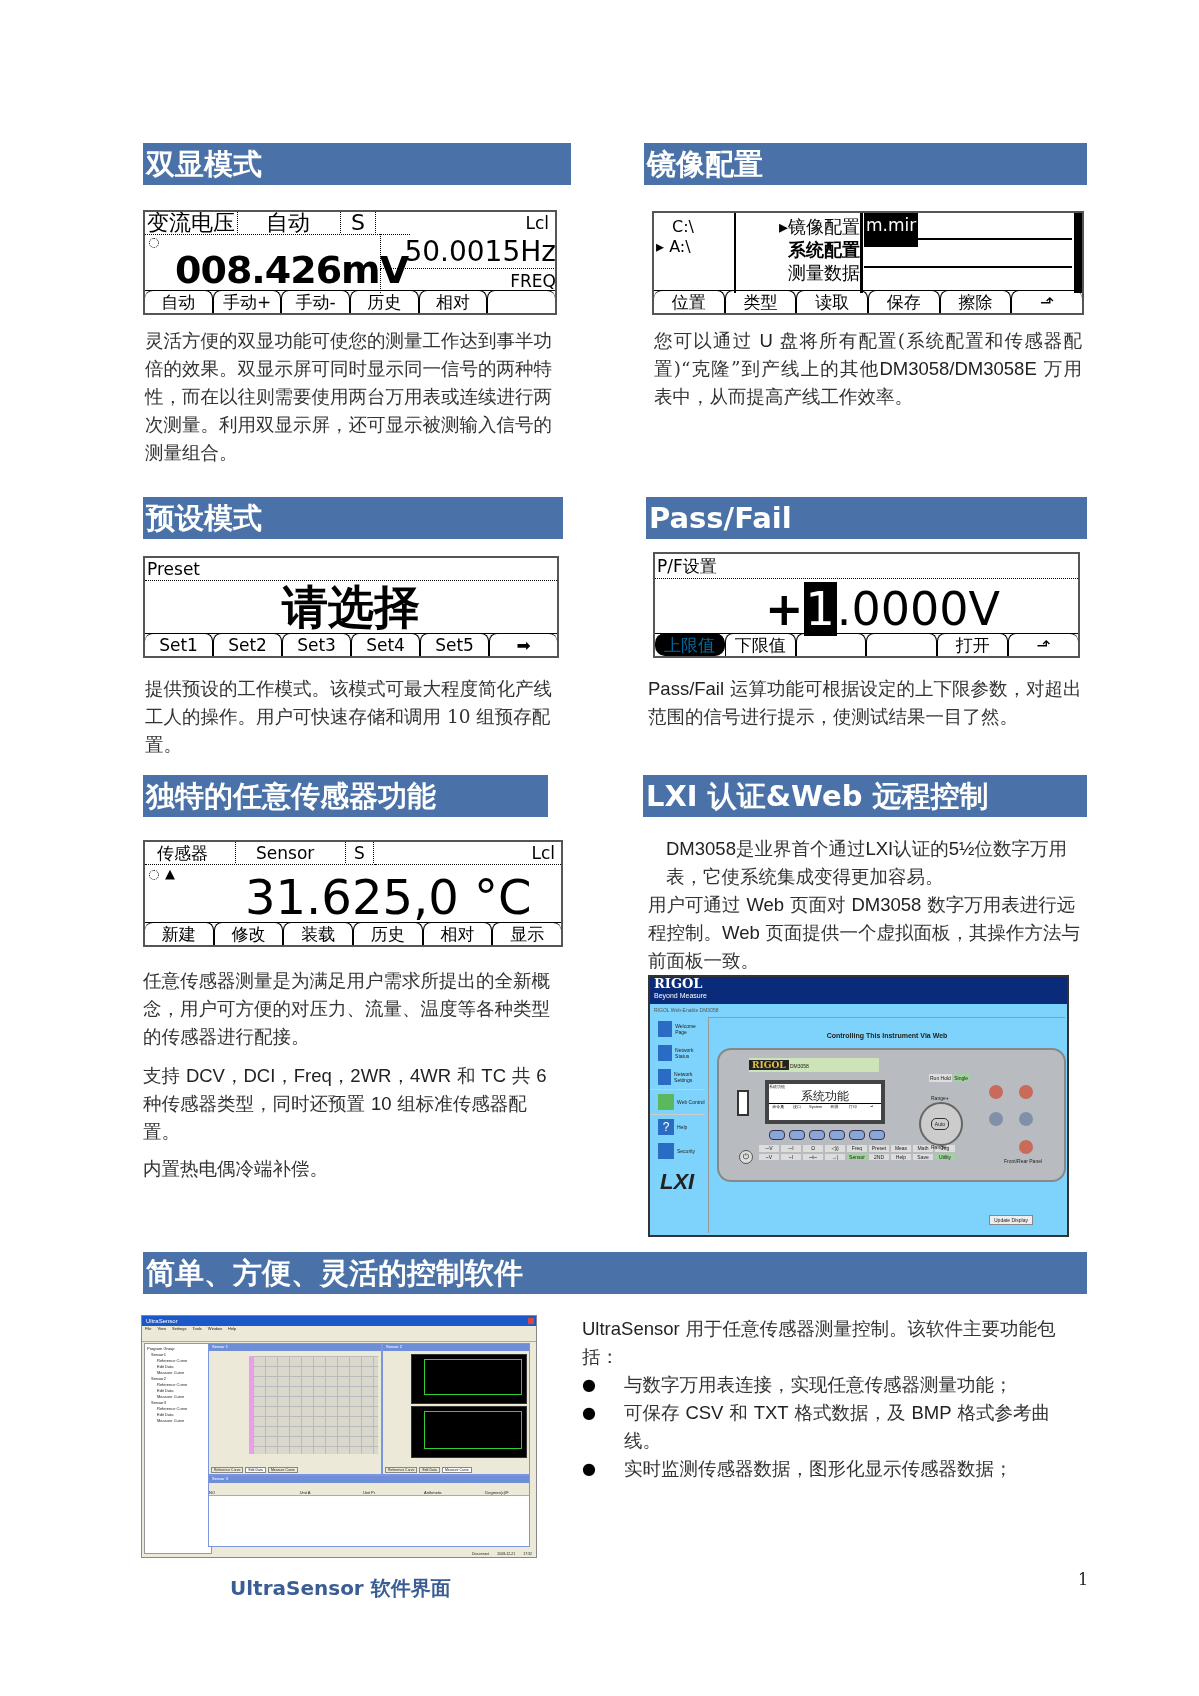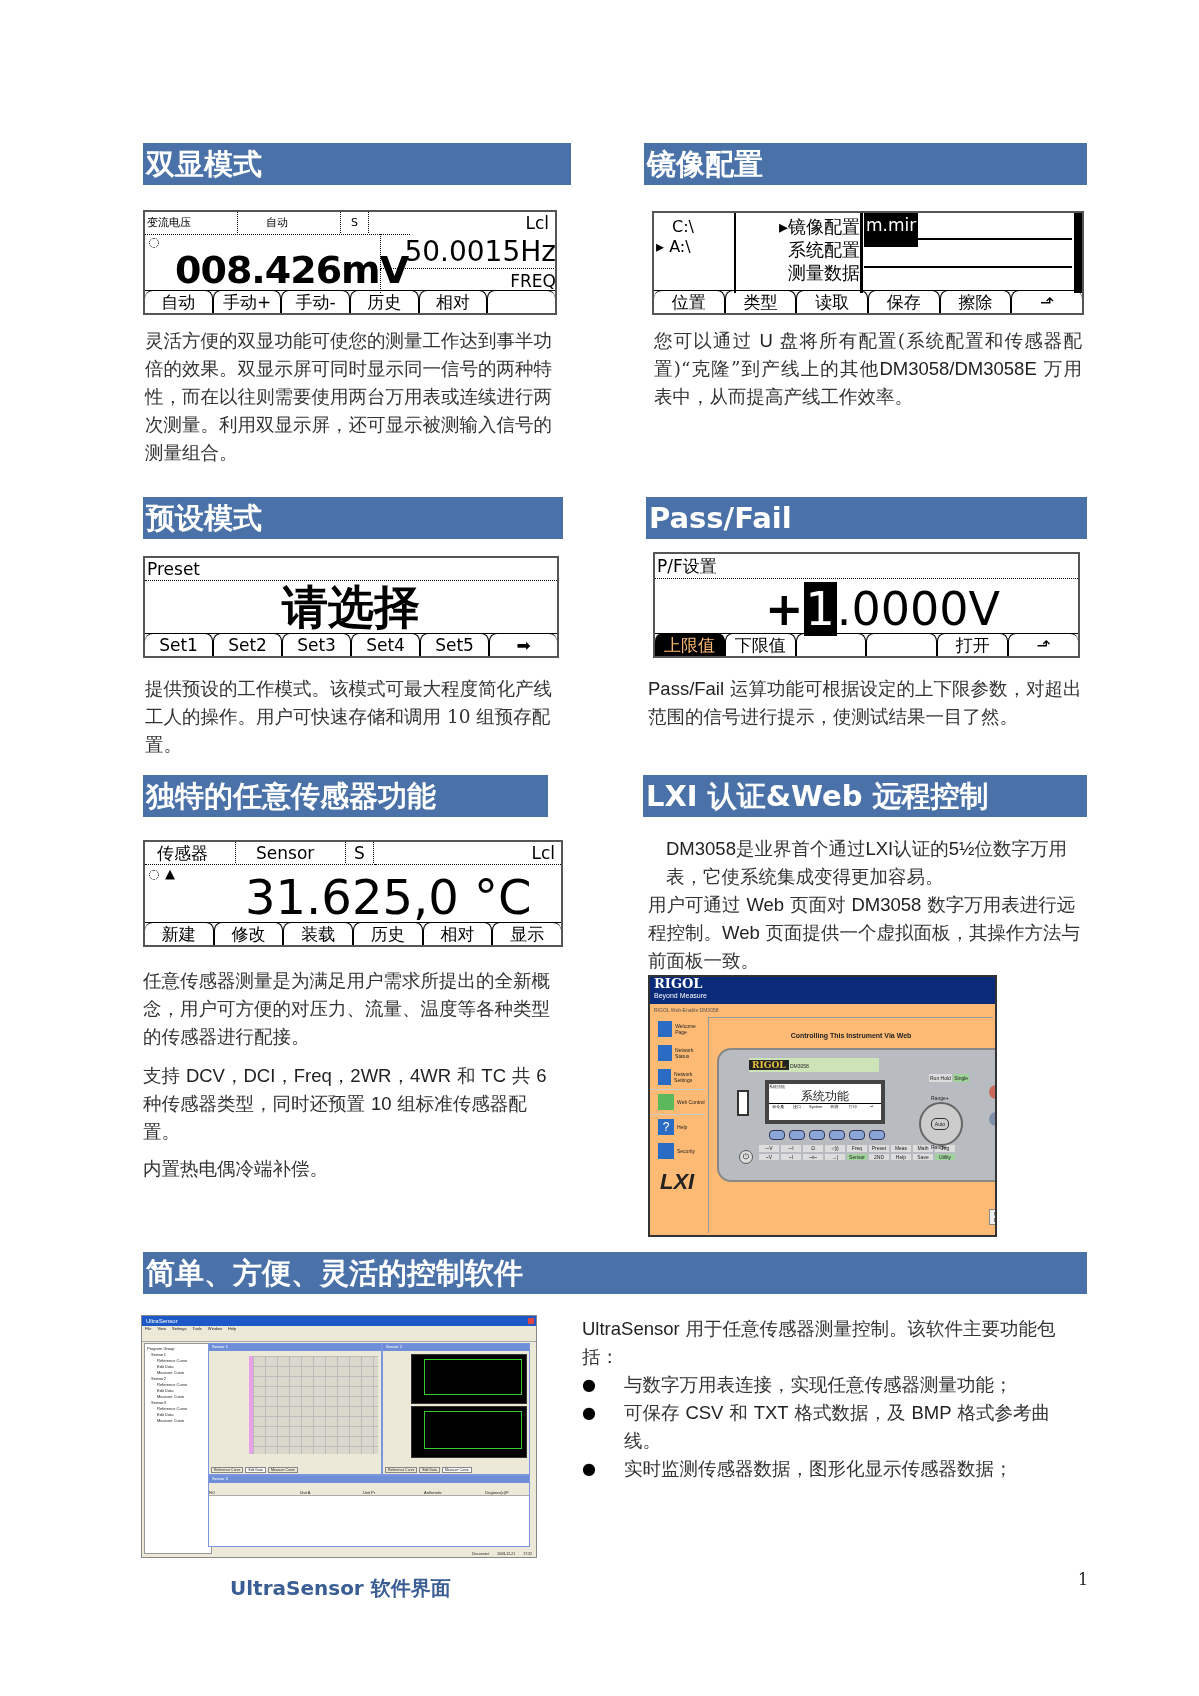--- a/index.html
+++ b/index.html
@@ -11,34 +11,34 @@
          line-height:42px; padding-left:3px; white-space:nowrap; box-sizing:border-box; }
   .para { position:absolute; font-size:18.5px; line-height:28px; color:#333; }
   .para .en { font-family:"Liberation Sans", sans-serif; color:#222; }
   .lcd { position:absolute; border:2px solid #555; background:#fff; box-sizing:border-box;
          font-family:"DejaVu Sans", sans-serif; color:#000; overflow:hidden; }
   .softkeys { position:absolute; left:0; right:0; bottom:0; height:22px; display:flex; border-top:1px solid #000; }
   .sk { flex:1; text-align:center; font-size:17px; line-height:22px; border-right:1px solid #000;
         border-top-left-radius:8px; border-top-right-radius:8px; margin-top:-1px; border-top:1px solid #000; border-left:1px solid #000;}
   .sk:first-child { border-left:none; }
   .sk:last-child { border-right:none; }
-  .sk.inv { background:#000; color:#fdba74; }
+  .sk.inv { background:#000; color:#0369a1;border-radius:10px; }
   .dotline { border-bottom:1px dotted #000; }
   .bullet-list { list-style:none; margin:0; padding:0; }
   .bullet-list li { position:relative; padding-left:42px; }
   .bullet-list li::before { content:"●"; position:absolute; left:0; top:0; font-size:16px; color:#000; }
 </style>
 </head>
 <body>
 
 <div class="hdr" style="left:143px; top:143px; width:428px;">
   <span>双显模式</span>
 </div>
 <div class="lcd" style="left:143px; top:210px; width:414px; height:105px;">
-  <div class="abs dotline" style="left:0; top:0; width:265px; height:22px; font-size:11px; line-height:22px;">
+  <div class="abs dotline" style="left:0; top:0; width:265px; height:22px; font-size:22px; line-height:22px;">
     <span class="abs" style="left:2px;">变流电压</span>
     <span class="abs" style="left:92px; border-left:1px dotted #000; padding-left:28px; height:21px;">自动</span>
     <span class="abs" style="left:195px; border-left:1px dotted #000; border-right:1px dotted #000; padding:0 10px; height:21px;">S</span>
   </div>
   <span class="abs" style="right:6px; top:0; font-size:17px; line-height:22px;">Lcl</span>
   <div class="abs" style="left:4px; top:26px; width:8px; height:8px; border:1px dotted #000; border-radius:50%;"></div>
   <span class="abs" style="left:30px; top:36px; font-size:38px; font-weight:bold; line-height:44px; letter-spacing:-1px;">008.426mV</span>
   <div class="abs" style="left:235px; top:22px; width:175px; height:34px; border-left:1px dotted #000; border-bottom:1px dotted #000; text-align:right; font-size:28px; line-height:36px;">
     <span>50.0015Hz</span>
   </div>
@@ -61,21 +61,21 @@
 <div class="hdr" style="left:644px; top:143px; width:443px;">
   <span>镜像配置</span>
 </div>
 <div class="lcd" style="left:652px; top:211px; width:432px; height:104px;">
   <div class="abs" style="left:0; top:0; width:80px; height:80px; border-right:2px solid #000; font-size:16px; line-height:20px;">
     <div style="padding-left:18px; margin-top:4px;">C:\</div>
     <div style="padding-left:2px;">▸ <span>A:\</span></div>
   </div>
   <div class="abs" style="left:82px; top:0; width:124px; height:80px; border-right:3px solid #000; font-size:18px; line-height:23px;text-align:right;">
     <div style="margin-top:2px;">▸<span>镜像配置</span></div>
-    <div style="padding-left:12px;">系统配置</div>
+    <div style="padding-left:12px;font-weight:bold;">系统配置</div>
     <div style="padding-left:12px;">测量数据</div>
   </div>
   <div class="abs" style="left:210px; top:0; width:208px; height:80px; font-size:17px;">
     <div style="height:25px; border-bottom:2px solid #000; line-height:25px;"><span style="background:#000; color:#fff; padding:12px 2px;">m.mir</span></div>
     <div style="height:26px; border-bottom:2px solid #000;"></div>
     <div style="height:25px;"></div>
   </div>
   <div class="abs" style="right:0; top:0; width:8px; height:80px; background:#000;"></div>
   <div class="softkeys">
     <div class="sk">位置</div>
@@ -172,21 +172,21 @@
 <div class="hdr" style="left:643px; top:775px; width:444px;">
   <span>LXI 认证&amp;Web 远程控制</span>
 </div>
 <div class="para" style="left:648px; top:835px; width:437px;margin-left:18px;">
   <span class="en">DM3058</span><span>是业界首个通过</span><span class="en">LXI</span><span>认证的</span><span class="en">5½</span><span>位数字万用表，它使系统集成变得更加容易。</span>
 </div>
 <div class="para" style="left:648px; top:891px; width:437px;">
   <span>用户可通过 </span><span class="en">Web</span><span> 页面对 </span><span class="en">DM3058</span><span> 数字万用表进行远程控制。</span><span class="en">Web</span><span> 页面提供一个虚拟面板，其操作方法与前面板一致。</span>
 </div>
 
-<div class="abs" style="left:648px; top:975px; width:349px; height:262px; border:2px solid #333; box-sizing:border-box; background:#fdba74; font-family:'Liberation Sans', sans-serif; overflow:hidden;">
+<div class="abs" style="left:648px; top:975px; width:421px; height:262px; border:2px solid #333; box-sizing:border-box; background:#7dd3fc; font-family:'Liberation Sans', sans-serif; overflow:hidden;">
   <div style="height:27px; background:#0a2a7a; color:#fff; padding-left:4px;">
     <div style="font-family:'DejaVu Serif', serif; font-weight:bold; font-size:13px; line-height:14px;">RIGOL</div>
     <div style="font-size:7px; line-height:9px;">Beyond Measure</div>
   </div>
   <div style="font-size:5px; color:#555; padding:3px 4px;">RIGOL Web-Enable DM3058</div>
   <div class="abs" style="left:0; top:40px; width:55px;">
     <div style="height:24px; display:flex; align-items:center; gap:3px; padding-left:8px;">
         <span style="width:16px;height:16px;background:#2a6bc4;display:inline-block;"></span>
         <span style="font-size:5px;">Welcome Page</span>
       </div>

